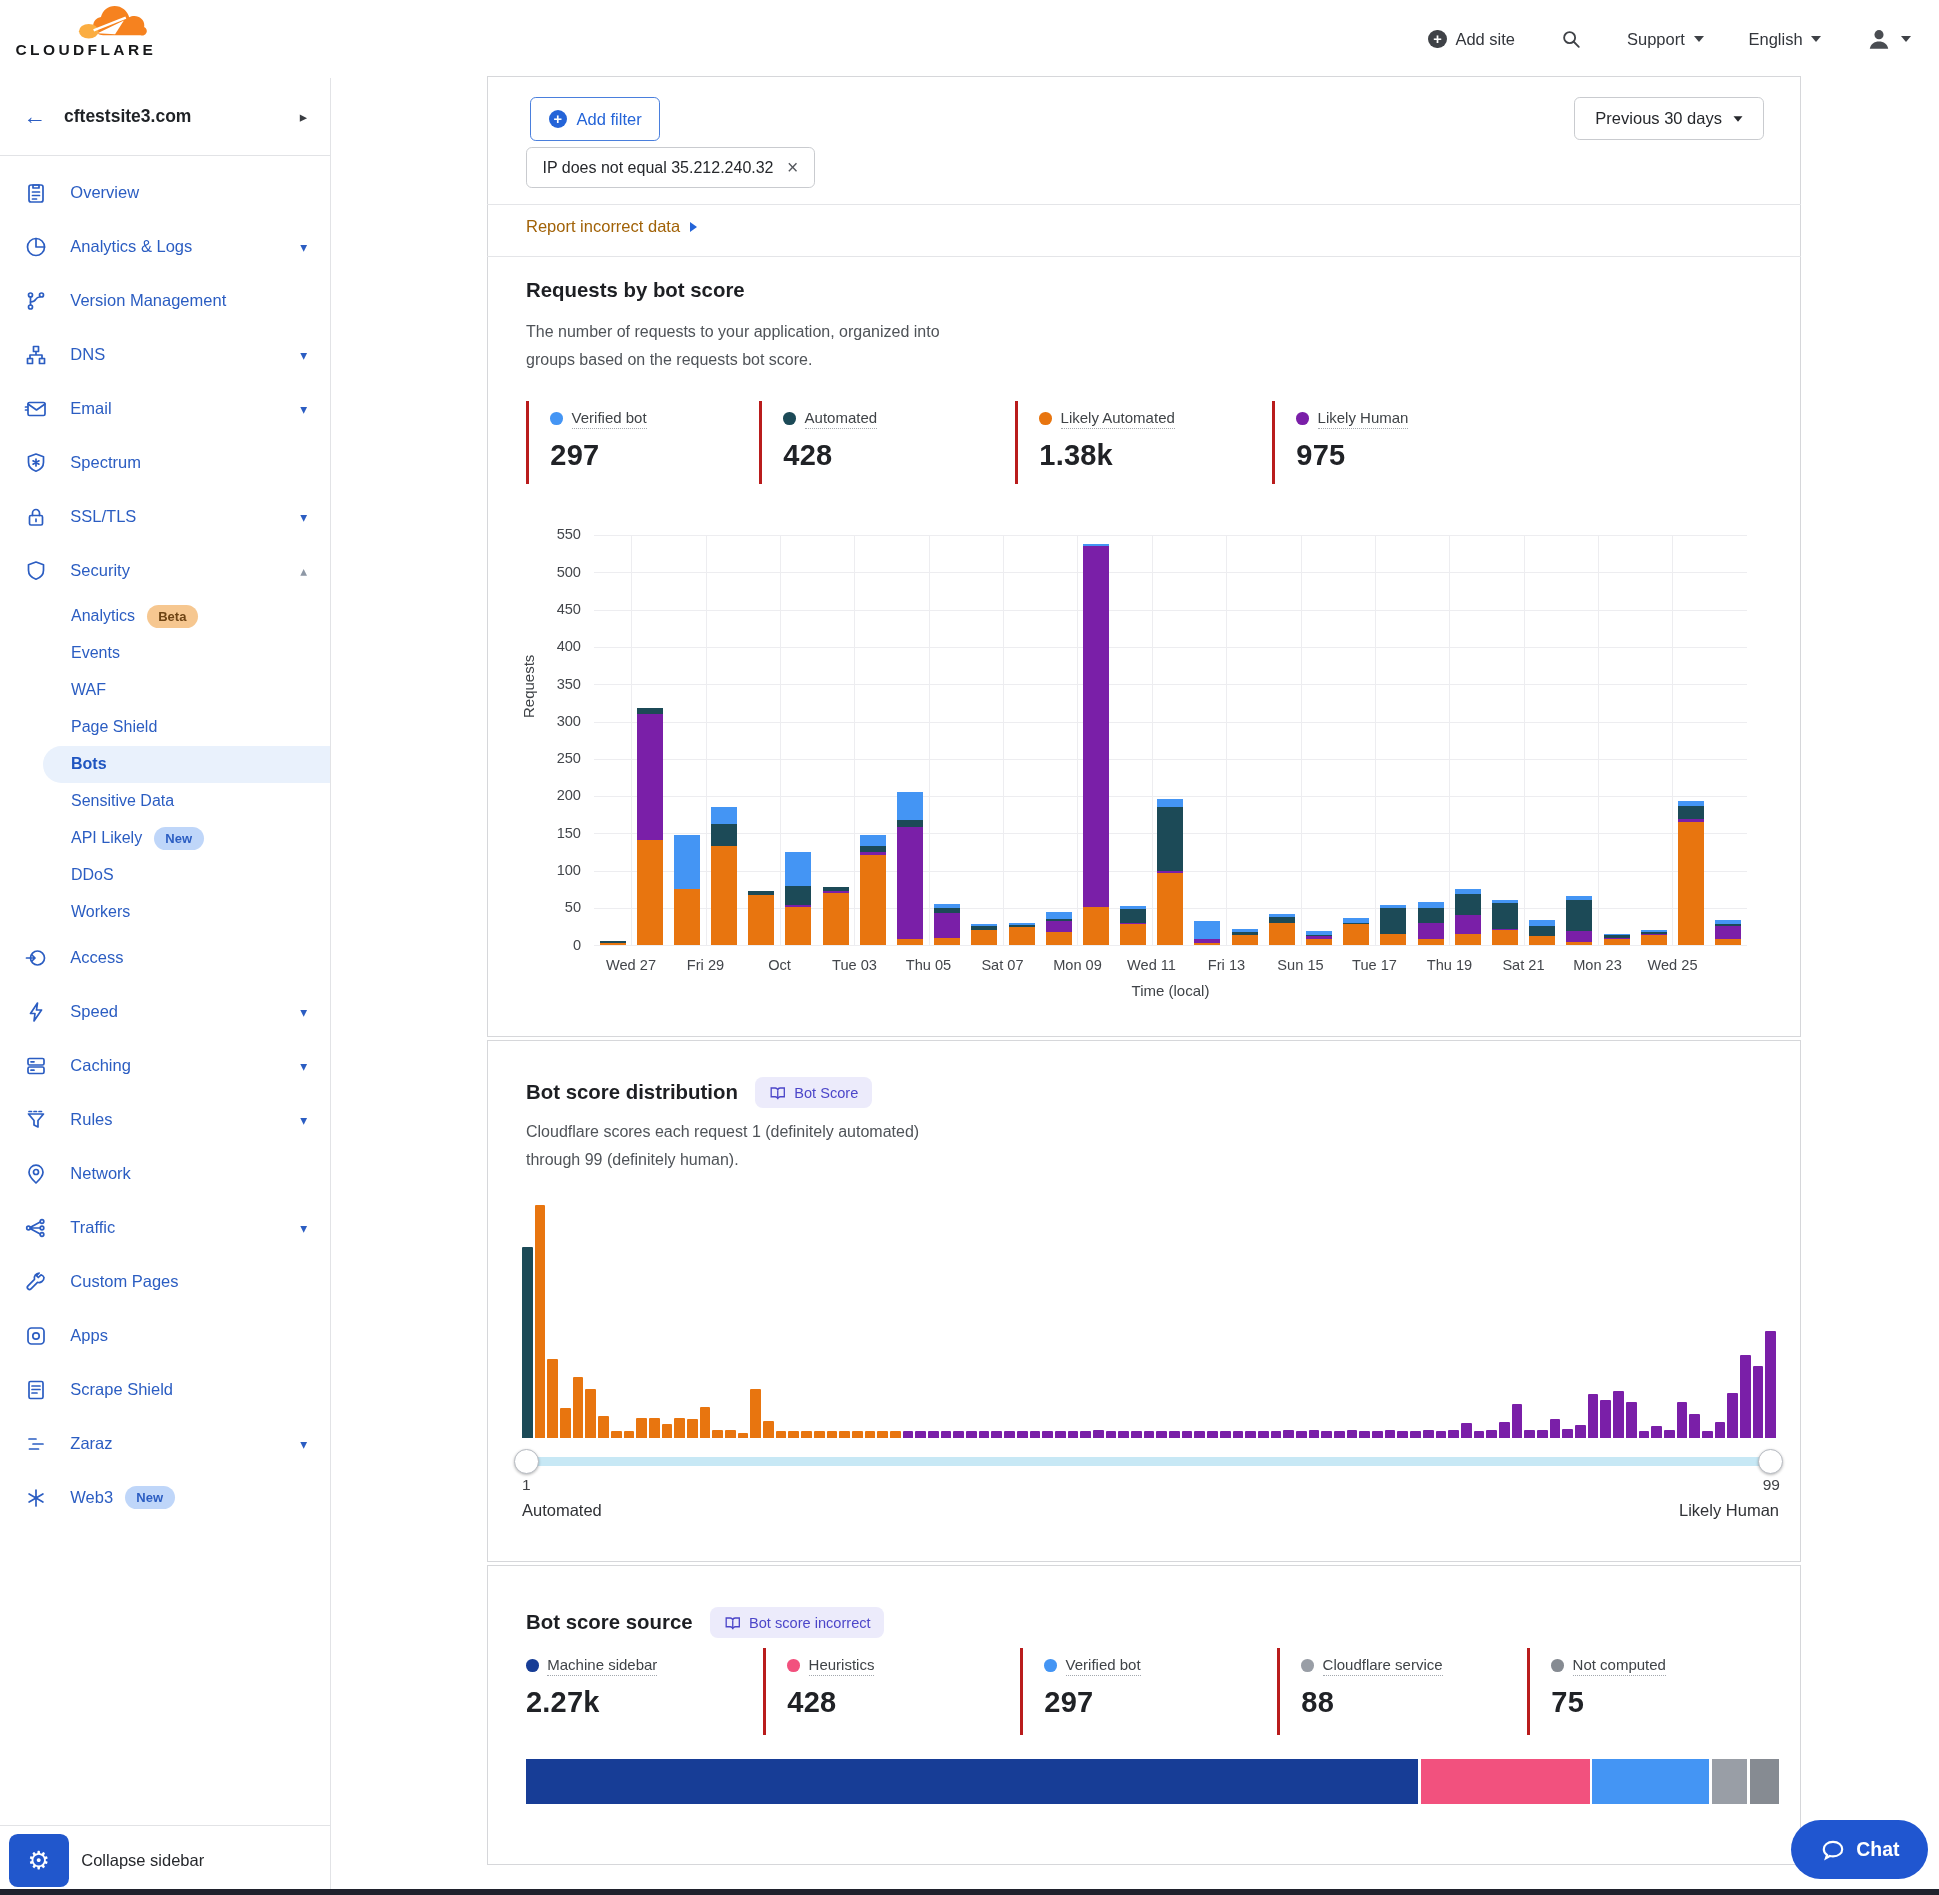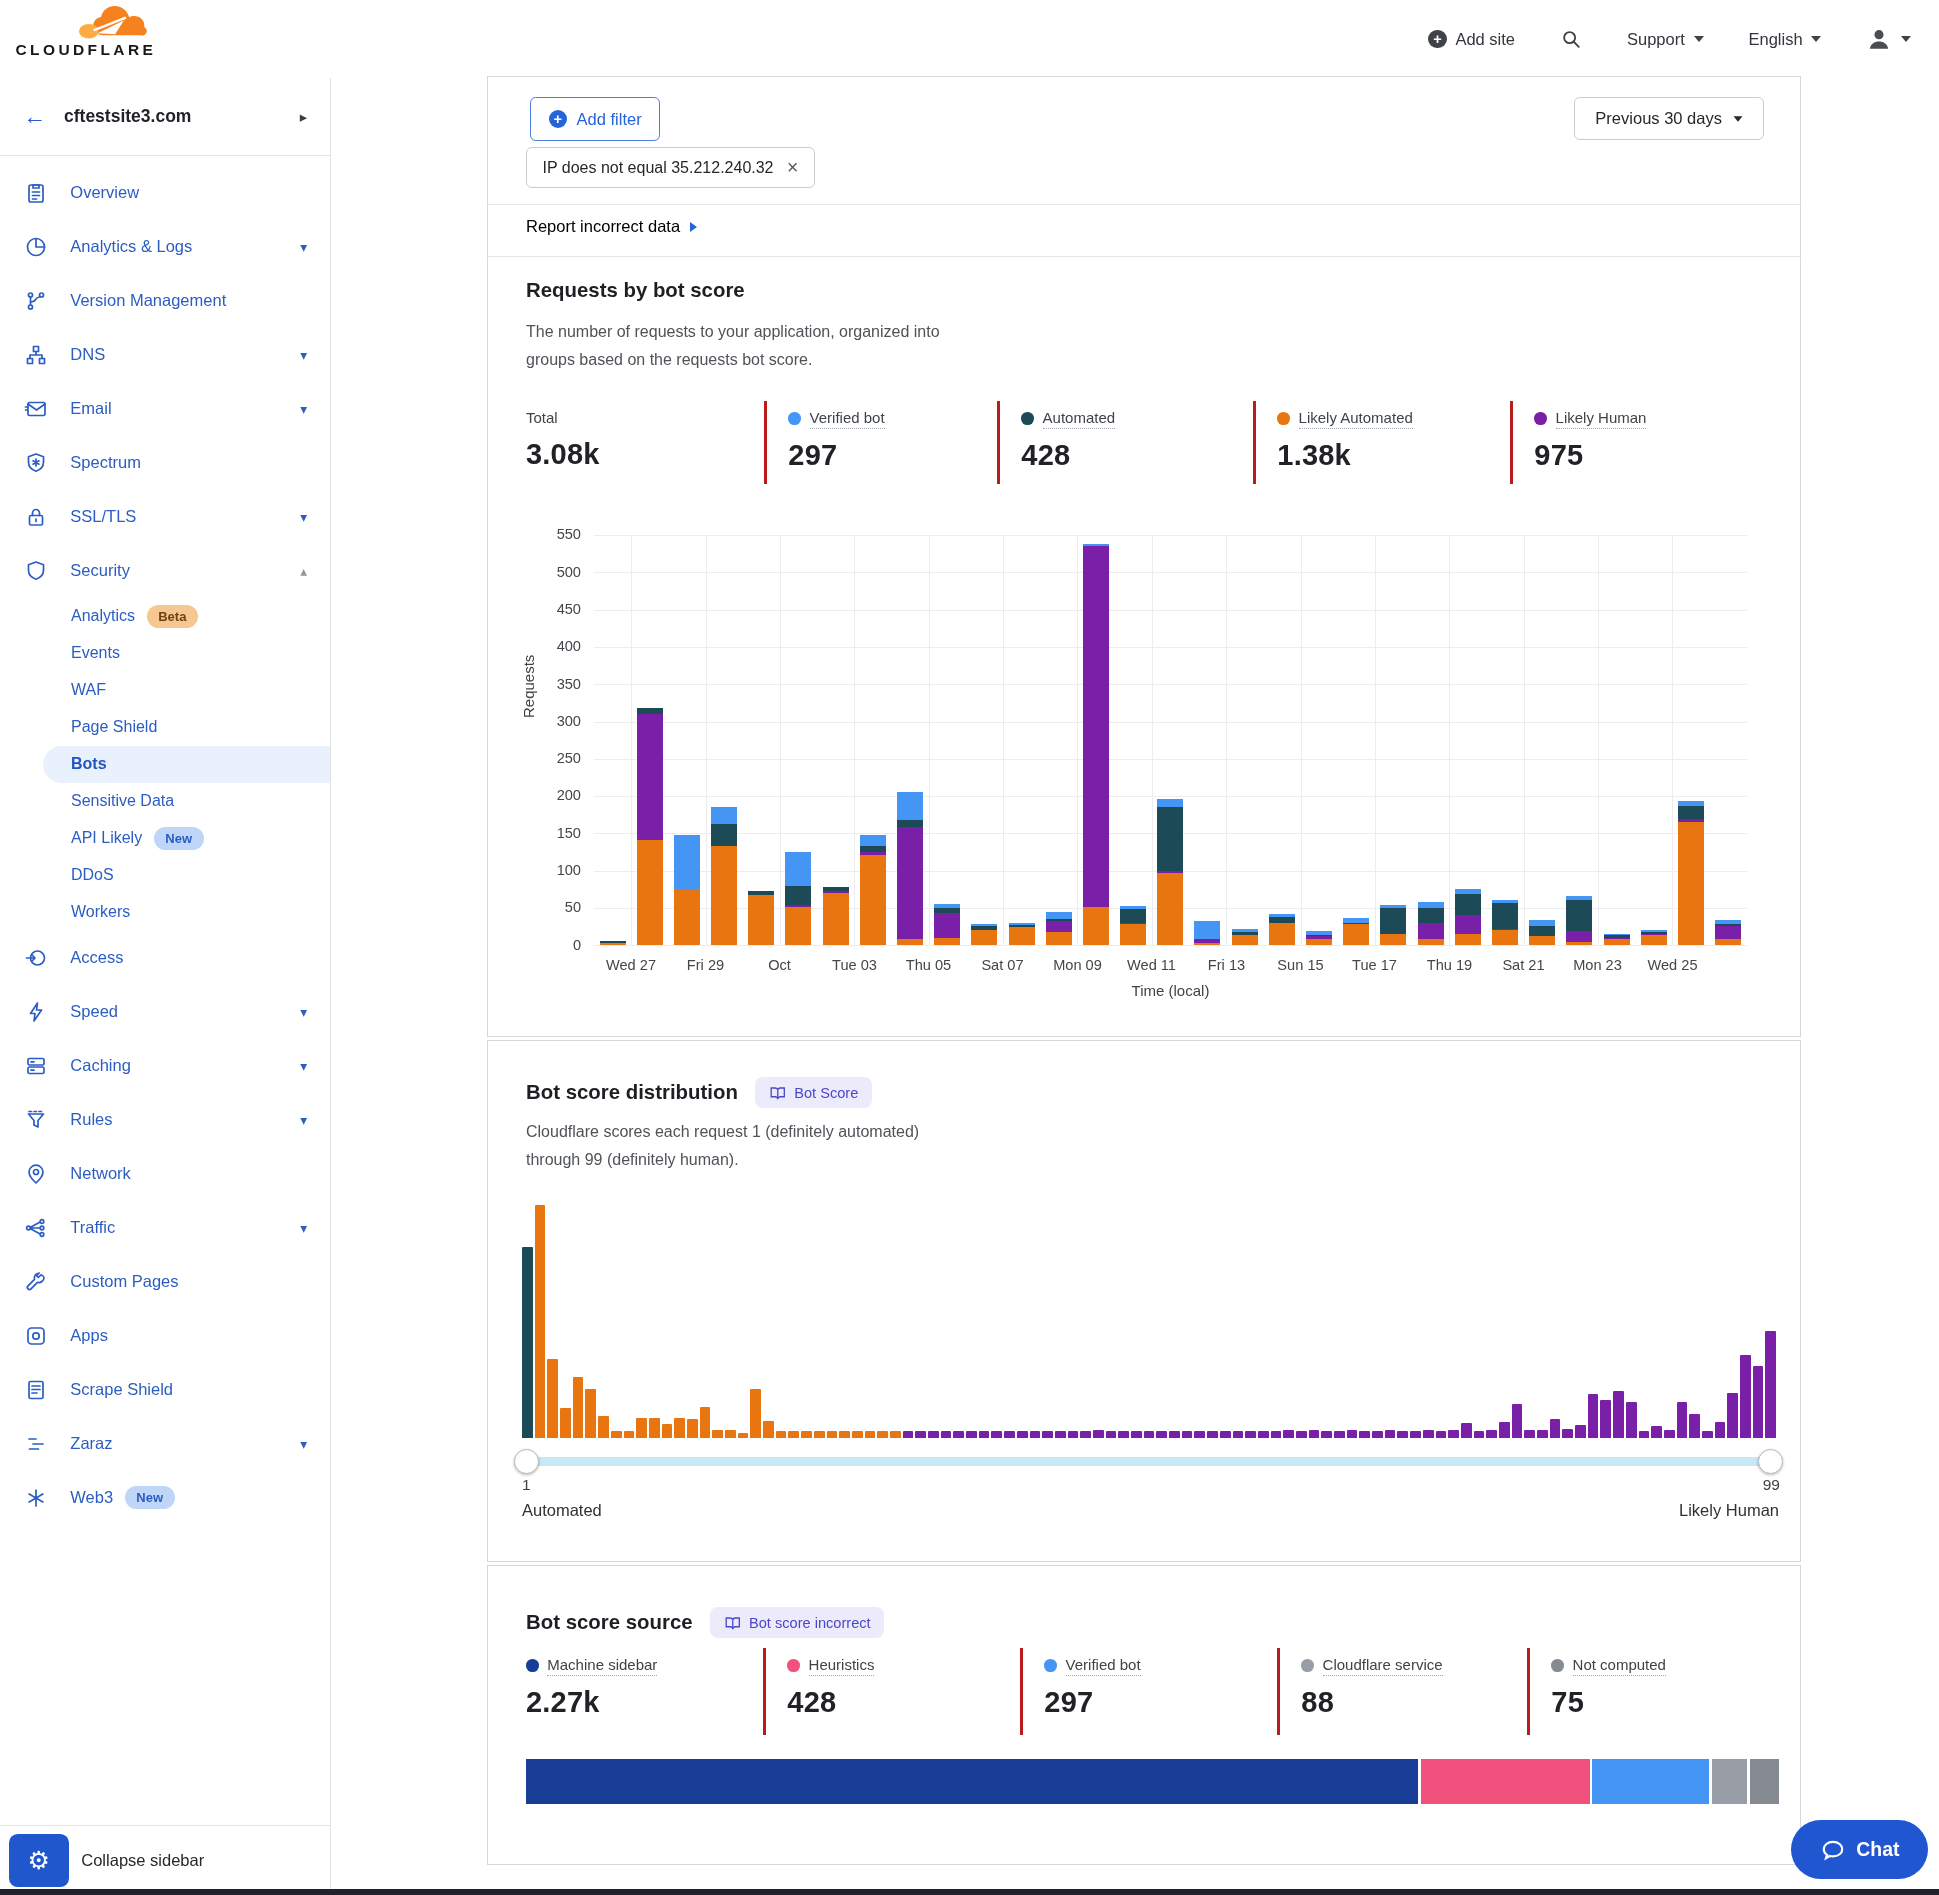--- a/index.html
+++ b/index.html
@@ -42,21 +42,21 @@
   .card { position:absolute; left:487px; width:1314px; border:1px solid #d6d7da; background:#fff; }
   .hdiv { position:absolute; left:487px; width:1314px; height:1px; background:#e4e5e8; }
 
   
   .btn-add-filter { position:absolute; left:530px; top:97px; height:44px; padding:0 17.5px; border:1px solid #4a7fdd; border-radius:5.8px; background:#fff; color:#2464d8; font-size:16.5px; display:flex; align-items:center; gap:9.7px; cursor:pointer; font-family:inherit; }
   .plus-blue { width:18.4px; height:18.4px; border-radius:50%; background:#2464d8; color:#fff; font-size:14.6px; line-height:18.4px; text-align:center; font-weight:700; }
   .chip { position:absolute; left:526px; top:147px; height:41px; border:1px solid #c9cbcf; border-radius:5.8px; background:#fff; display:inline-flex; align-items:center; padding:0 15.5px; gap:13.6px; font-size:16px; color:#26282c; }
   .chip-x { color:#55585e; font-size:19.4px; cursor:pointer; line-height:1; }
   .btn-range { position:absolute; left:1574px; top:97px; width:190px; height:43px; border:1px solid #c9cbcf; border-radius:5.8px; background:#fff; font-size:16.5px; color:#26282c; display:flex; align-items:center; justify-content:center; gap:10.7px; cursor:pointer; font-family:inherit; }
   .btn-range .tri-down { border-top-color:#26282c; transform:scale(.9); }
-  .report-link { position:absolute; left:526px; top:217px; display:flex; align-items:center; gap:9.7px; color:#000000; font-size:16.5px; cursor:pointer; }
+  .report-link { position:absolute; left:526px; top:217px; display:flex; align-items:center; gap:9.7px; color:#a16207; font-size:16.5px; cursor:pointer; }
 
   .section-title { font-size:20.4px; font-weight:700; color:#1d1f23; }
   .section-desc { font-size:16px; line-height:28px; color:#4f5358; white-space:pre-line; }
 
   
   .stats-row { position:absolute; display:flex; }
   .stat-col { padding-top:7.8px; }
   .stat-col.divided { border-left:3px solid #b91c1c; padding-left:21.3px; }
   .stat-label-row { display:flex; align-items:center; gap:8.7px; }
   .dot { width:12.6px; height:12.6px; border-radius:50%; flex:none; }
@@ -390,26 +390,20 @@
 
 <div class="report-link">
   <span>Report incorrect data</span>
   <span class="tri-right-blue"></span>
 </div>
 
 <div class="abs section-title" style="left:526px; top:279px;">Requests by bot score</div>
 <div class="abs section-desc" style="left:526px; top:318px;">The number of requests to your application, organized into
 groups based on the requests bot score.</div>
 <div class="stats-row" id="requests-stats" style="left:526px; top:401px; height:83px;">
-    <div class="stat-col" style="width: 238px;">
-      <div class="stat-label-row">
-        <span class="stat-label-text plain">Total</span>
-      </div>
-      <div class="stat-value">3.08k</div>
-    </div>
     <div class="stat-col divided" style="width: 233px;">
       <div class="stat-label-row">
         <span class="dot" style="background: rgb(68, 149, 244);"></span>
         <span class="stat-label-text">Verified bot</span>
       </div>
       <div class="stat-value">297</div>
     </div>
     <div class="stat-col divided" style="width: 256px;">
       <div class="stat-label-row">
         <span class="dot" style="background: rgb(28, 74, 87);"></span>

